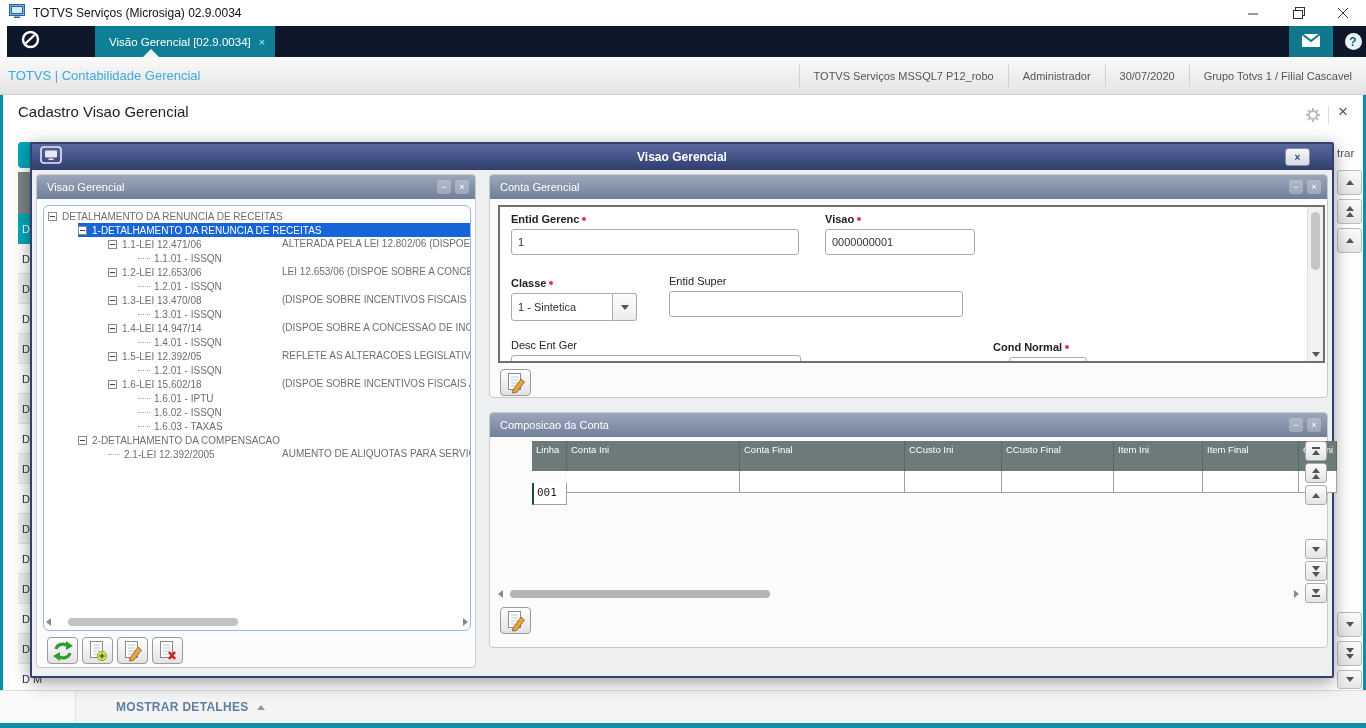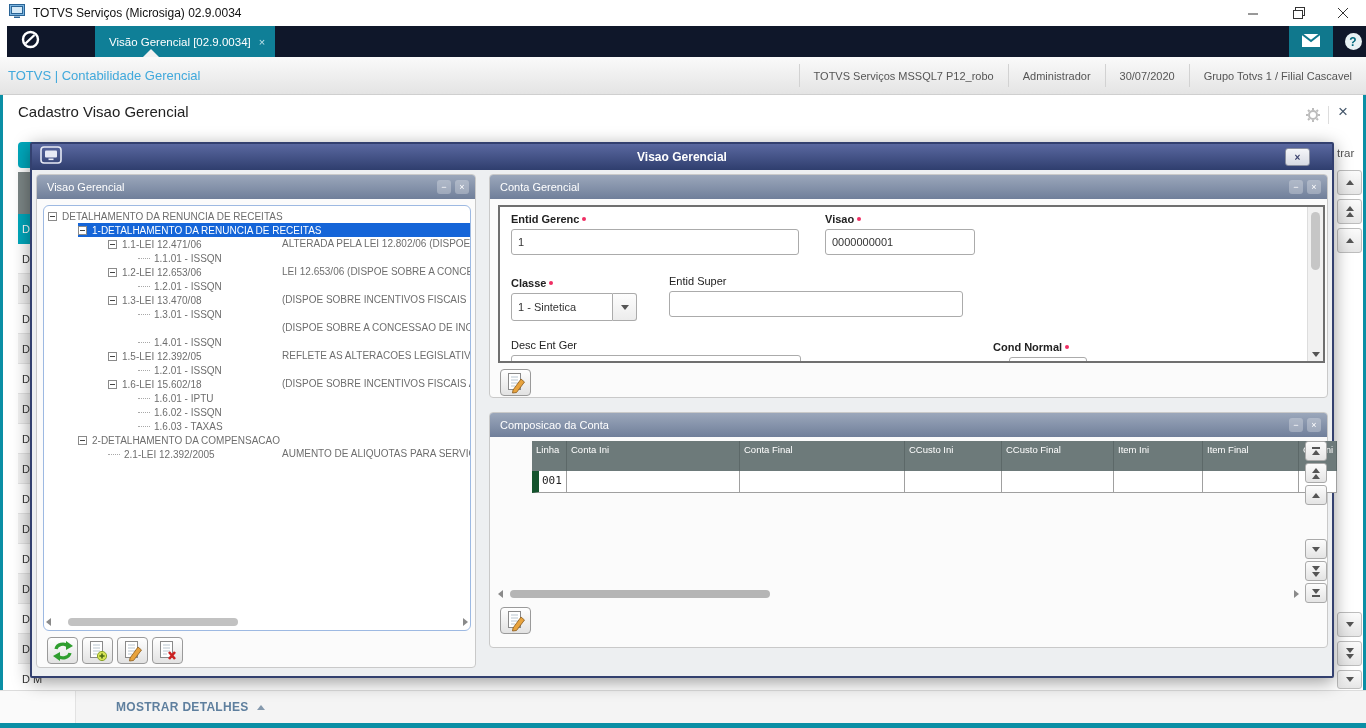--- a/index.html
+++ b/index.html
@@ -104,21 +104,21 @@
   .vscroll{position:absolute;right:0;top:0;width:16px;height:100%;background:#f1f1f1;border-left:1px solid #ddd;}
   .vscroll .thumb{position:absolute;left:3px;top:5px;width:9px;height:58px;background:#c6c6c6;border-radius:5px;}
   .vscroll .tri.down{position:absolute;left:4px;bottom:4px;}
 
   
   #gridwrap{position:absolute;left:8px;top:28px;padding-left:34px;}
   #grid-header{display:flex;}
   #grid-header .gh{height:30px;background:#6d7a7a;color:#fff;font-size:9.5px;padding:3px 0 0 4px;border-right:1px solid #5c6868;overflow:hidden;white-space:nowrap;}
   #grid-row{display:flex;}
   #grid-row .gc{height:22px;background:#fff;border-right:1px solid #a0a0a0;border-bottom:1px solid #a0a0a0;font-size:11px;color:#222;padding:3px 0 0 3px;font-family:"DejaVu Sans Mono",monospace;overflow:hidden;}
-  #grid-row .gc:first-child{border-left:7px solid #14532d;}
+  #grid-row .gc:first-child{border-left:2px solid #14532d;margin-top:12px;}
   .stripbtn{position:absolute;width:22px;height:20px;background:linear-gradient(#fcfcfc,#e4e4e4);border:1px solid #aaa;border-radius:3px;display:flex;flex-direction:column;align-items:center;justify-content:center;gap:1px;}
   #grid-hscroll{position:absolute;left:8px;top:174px;width:801px;height:13px;display:flex;align-items:center;}
   #grid-hscroll .thumb{position:absolute;left:12px;width:260px;height:8px;background:#b5b5b5;border-radius:4px;}
   #grid-hscroll .tri.right{margin-left:auto;}
 </style>
 </head>
 <body>
 
 <div id="screen">
 
@@ -322,20 +322,24 @@
               </span>
               <span class="tdesc">(DISPOE SOBRE INCENTIVOS FISCAIS NA FOR</span>
             </div>
             <div class="tree-row" style="padding-left: 94px;">
               <span class="hl">
                 <span class="conn"></span>
                 <span class="tlabel">1.3.01 - ISSQN</span>
               </span>
             </div>
             <div class="tree-row" style="padding-left: 64px;">
+              <span class="hl">
+                <span class="mbox"></span>
+                <span class="tlabel">1.4-LEI 14.947/14</span>
+              </span>
               <span class="tdesc">(DISPOE SOBRE A CONCESSAO DE INCENTIVO</span>
             </div>
             <div class="tree-row" style="padding-left: 94px;">
               <span class="hl">
                 <span class="conn"></span>
                 <span class="tlabel">1.4.01 - ISSQN</span>
               </span>
             </div>
             <div class="tree-row" style="padding-left: 64px;">
               <span class="hl">

